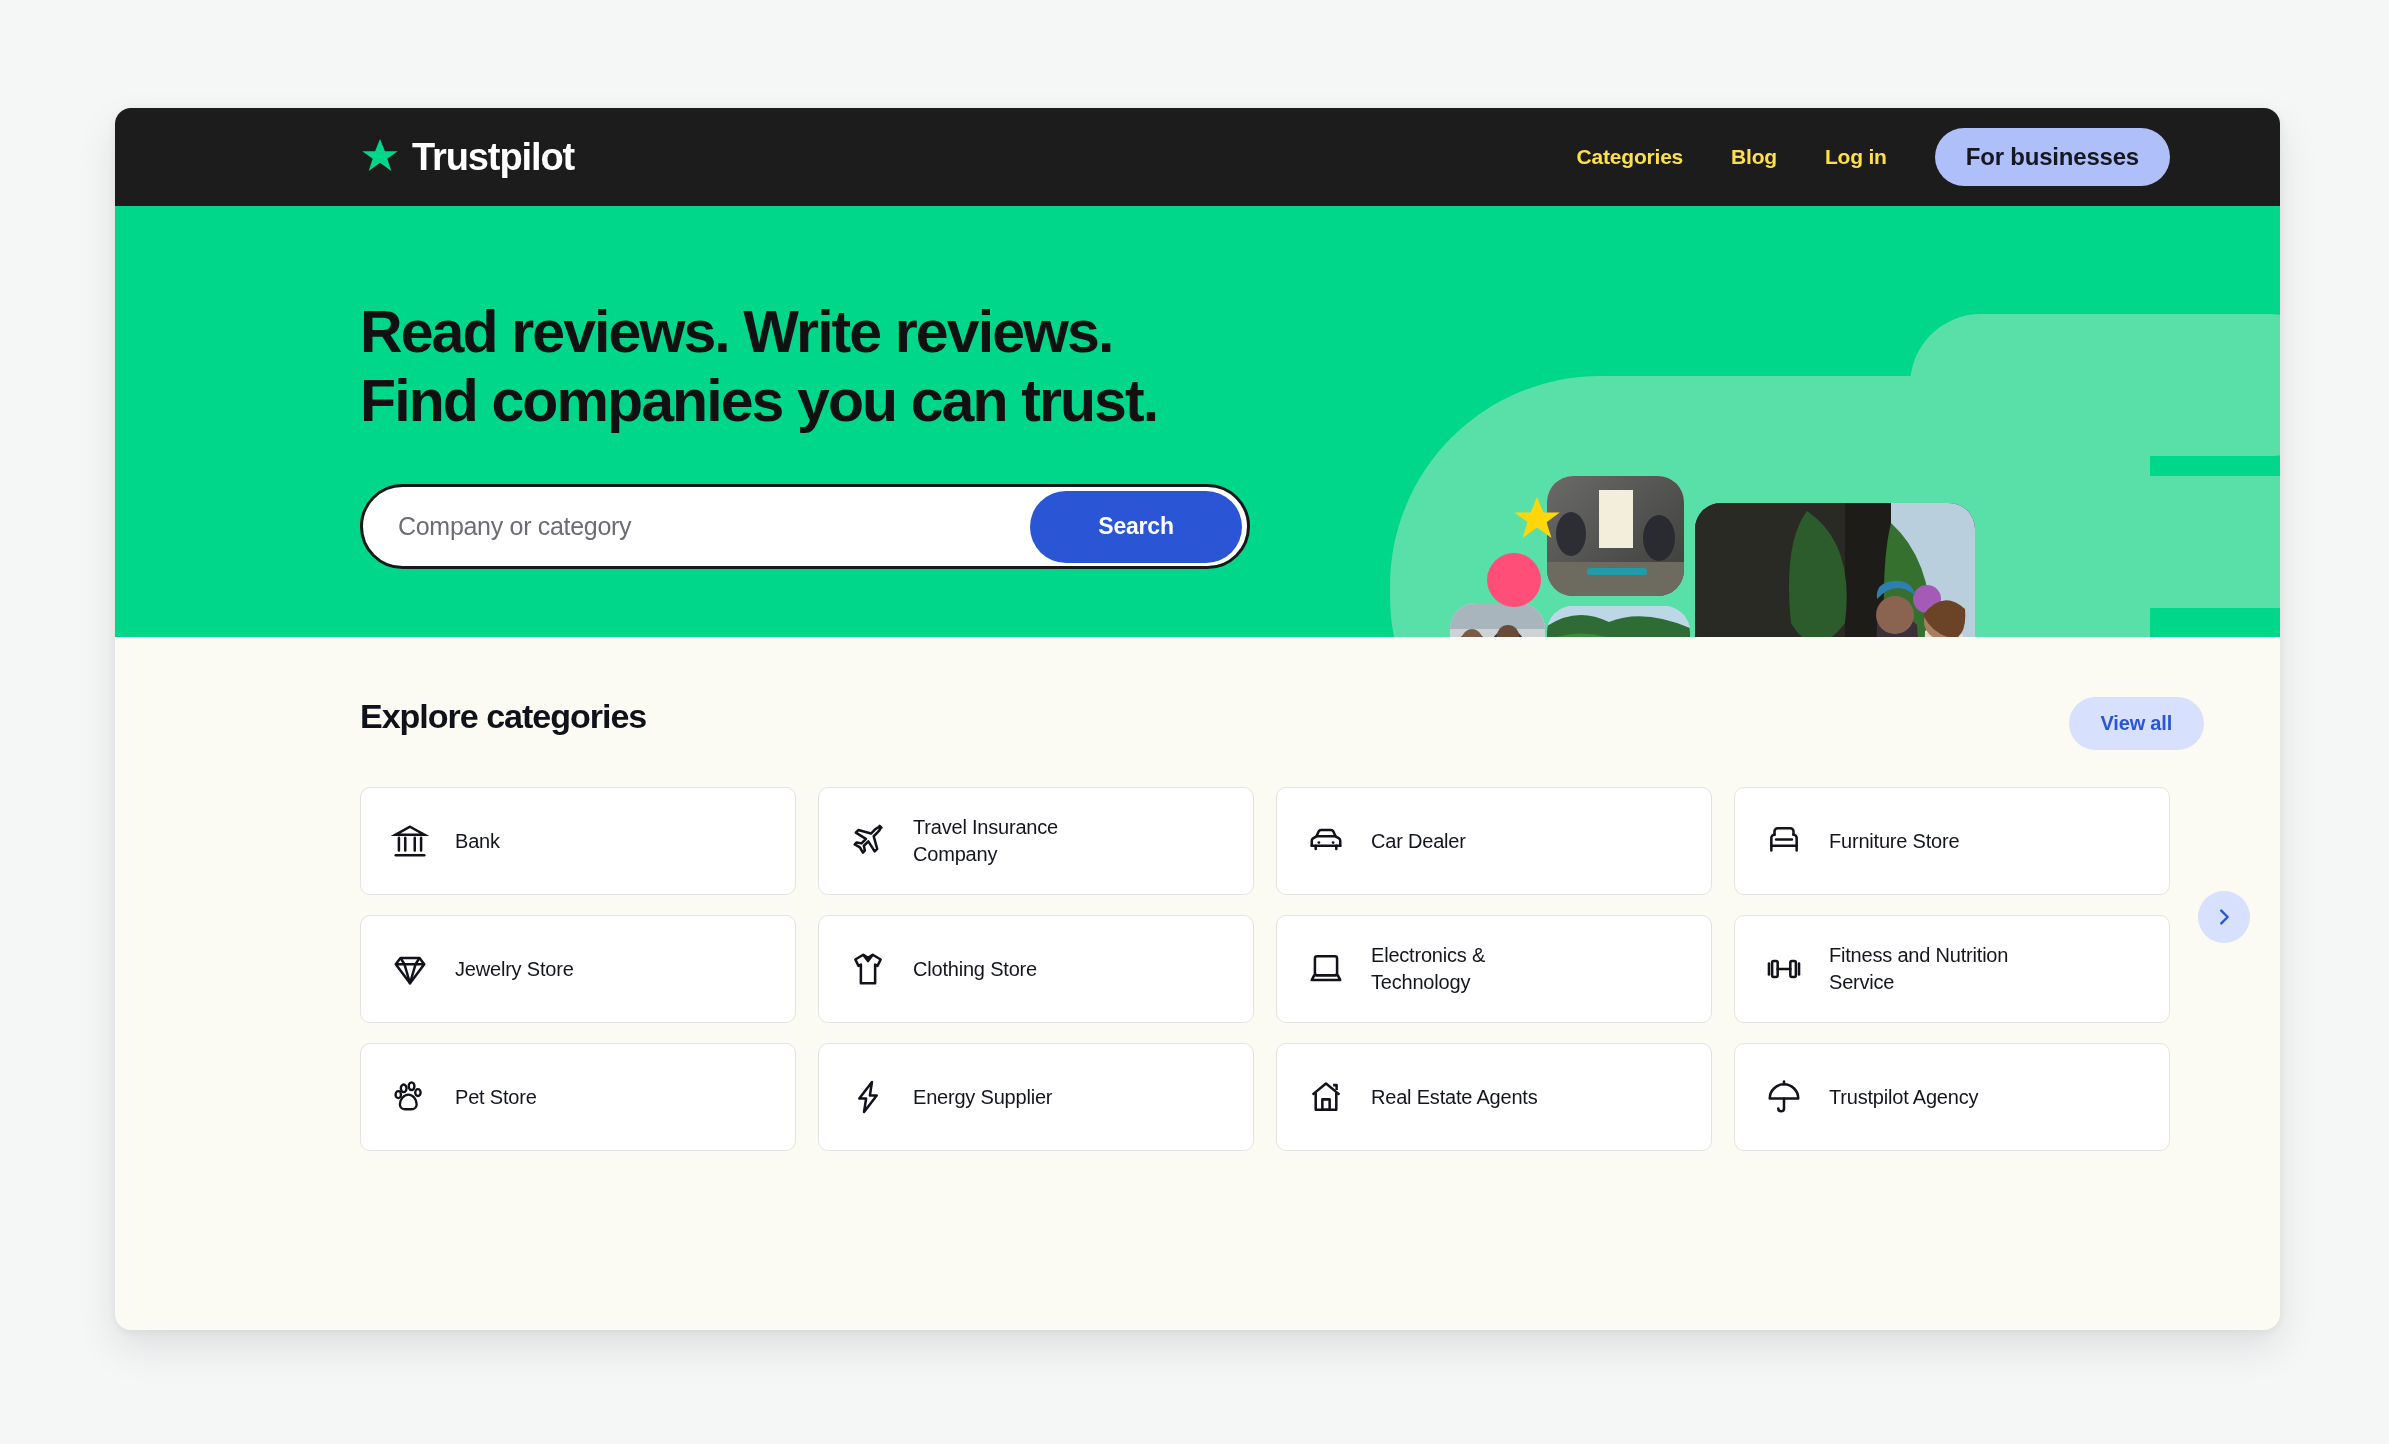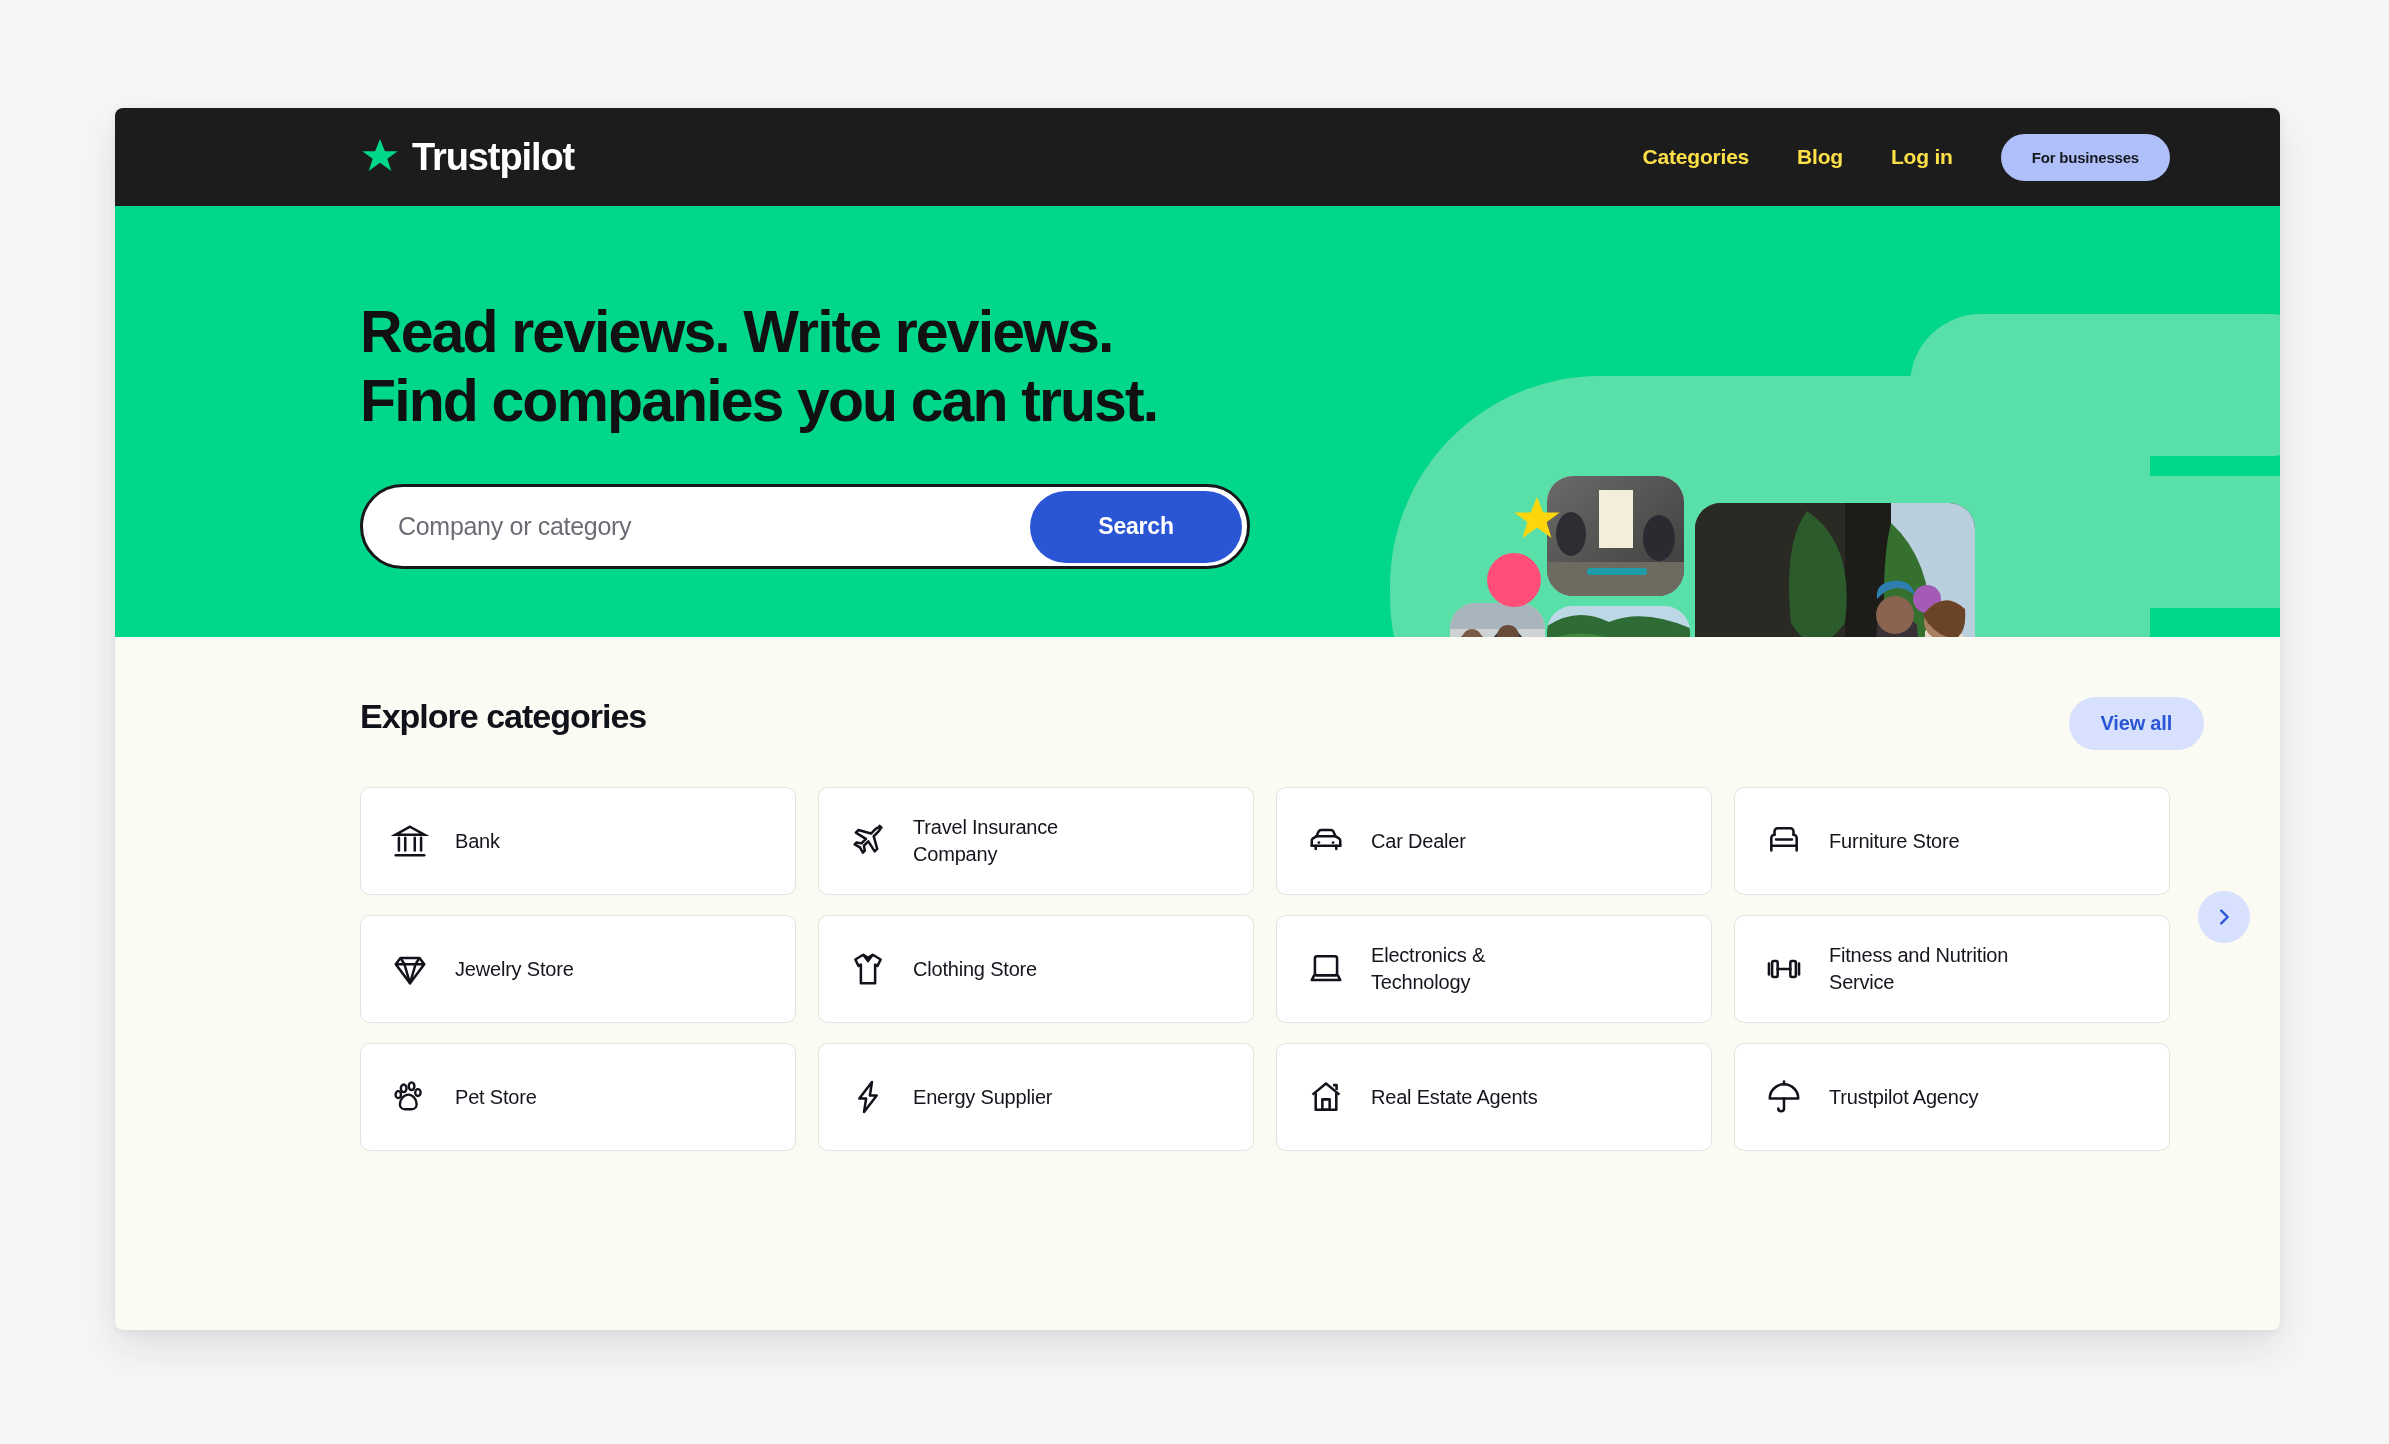--- a/index.html
+++ b/index.html
@@ -8,21 +8,21 @@
     background:#f5f6f6;
     font-family:"Liberation Sans", sans-serif;
     overflow:hidden;
   }
 
   
   #page-shell{
     position:absolute;
     left:115px; top:108px;
     width:2165px; height:1222px;
-    border-radius:8px;
+    border-radius:16px;
     overflow:hidden;
     box-shadow:0 18px 40px rgba(30,30,40,.10), 0 2px 10px rgba(30,30,40,.06);
     background:#fbfbf3;
   }
 
   
   #topnav{
     position:relative;
     height:98px;
     background:#1c1c1c;
@@ -38,21 +38,21 @@
   .nav-right{
     margin-left:auto;
     display:flex; align-items:center; gap:48px;
   }
   .nav-link{
     color:#fde047; font-size:21px; font-weight:700;
     letter-spacing:-.2px; cursor:pointer; white-space:nowrap;
   }
   .nav-cta{
     background:#aebffa; color:#15181f;
-    font-size:15px; font-weight:700; letter-spacing:-.2px;
+    font-size:24px; font-weight:700; letter-spacing:-.2px;
     border:none; border-radius:999px;
     padding:15px 31px; cursor:pointer; white-space:nowrap;
     font-family:"Liberation Sans", sans-serif;
   }
 
   
   #hero{
     position:relative;
     height:431px;
     background:#00d78b;

